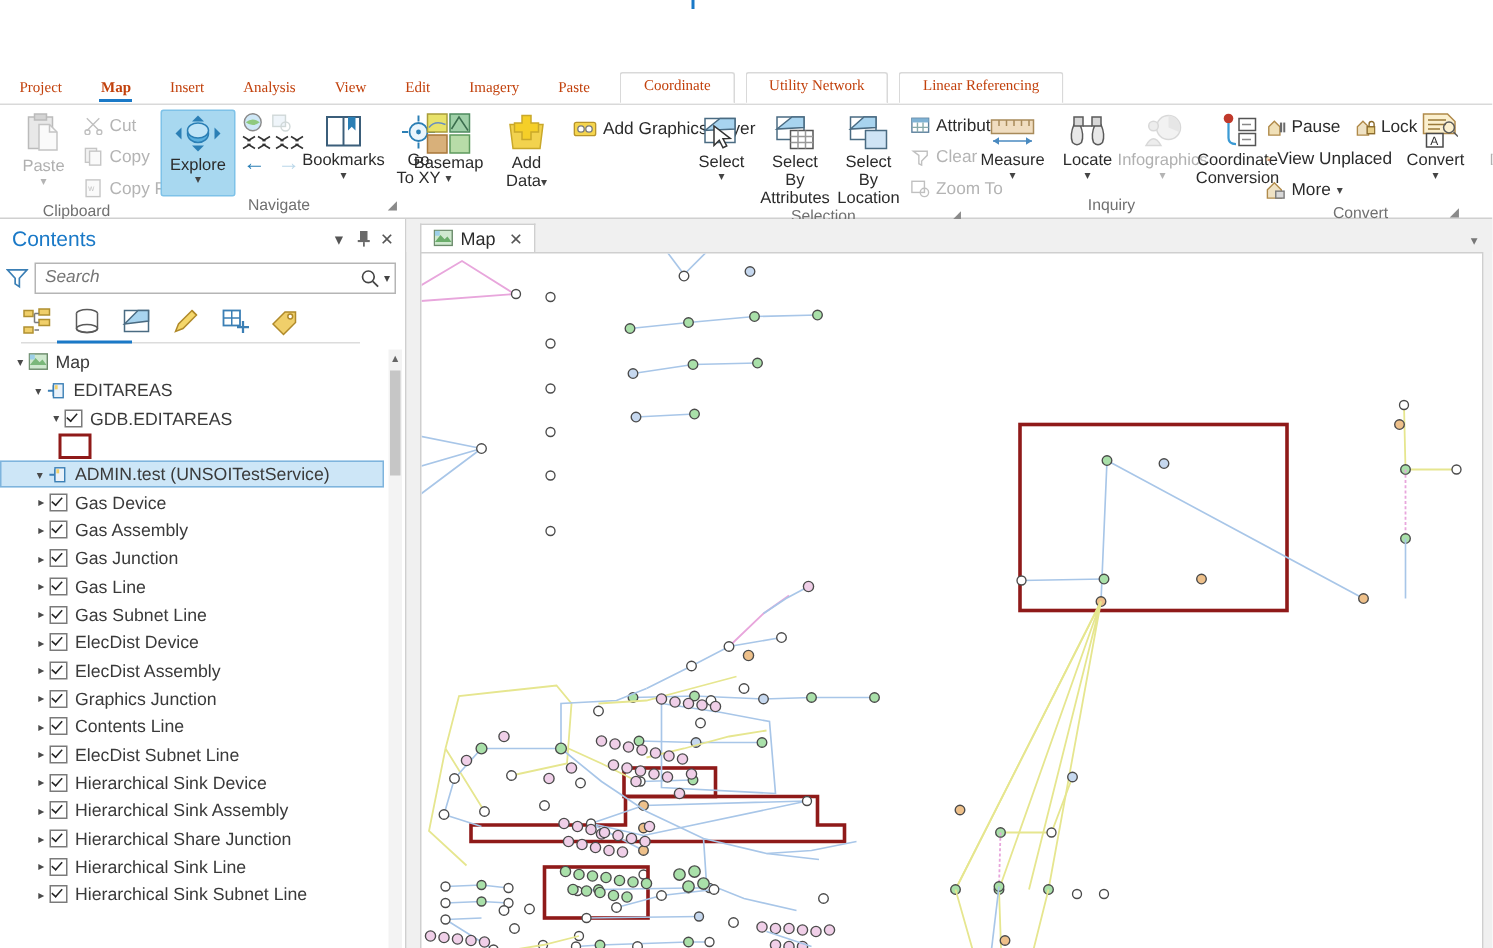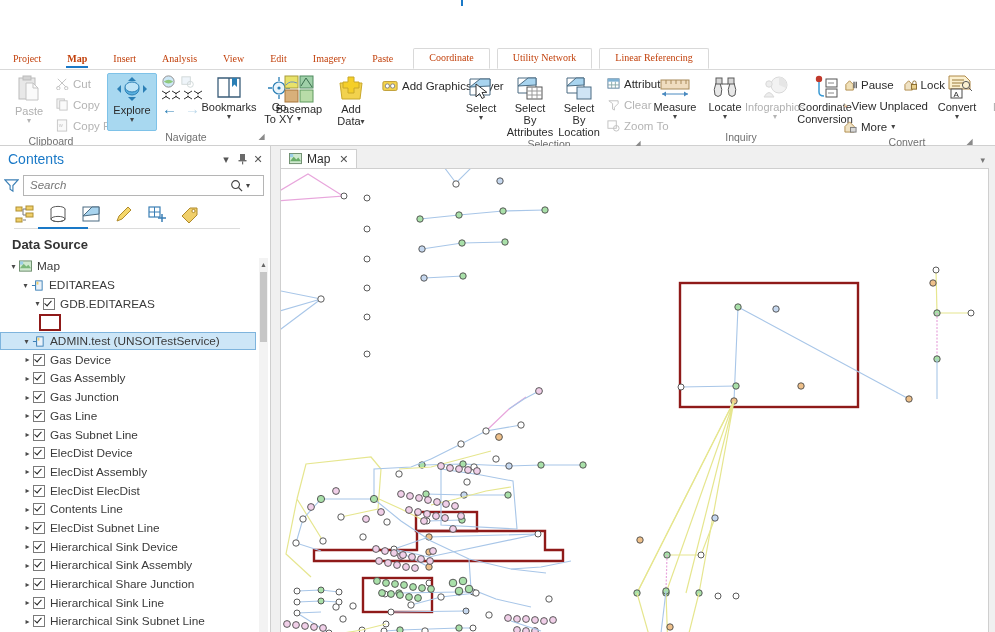--- a/index.html
+++ b/index.html
@@ -78,21 +78,21 @@
   #contents-head{
     height:26px;display:flex;align-items:center;padding:0 4px 0 8px;
     border-bottom:1px solid #ffffff;background:#ffffff;
   }
   #contents-head .title{color:#1a79c7;font-size:14px;flex:1;}
   #contents-head .hbtn{width:16px;height:16px;color:#555;font-size:11px;
     display:flex;align-items:center;justify-content:center;}
   #search-row{display:flex;align-items:center;height:24px;padding:0 6px 0 4px;gap:4px;}
   #search-box{
     flex:1;height:19px;border:1px solid #b5b5b5;background:#fff;display:flex;align-items:center;
-    padding:0 13px 0 6px;
+    padding:0 3px 0 6px;
   }
   #search-box input{
     border:0;outline:0;flex:1;font-family:"Liberation Sans",sans-serif;font-size:11.5px;
     font-style:italic;color:#8a8a8a;background:transparent;padding:0;
   }
   #tool-row{height:34px;display:flex;align-items:center;padding-left:14px;gap:11px;position:relative;}
   #tool-underline{position:absolute;left:14px;right:30px;bottom:2px;height:1px;background:#dcdcdc;}
   #tool-underline .on{position:absolute;left:24px;width:50px;height:2px;bottom:0;background:#1a79c7;}
   .ticon{width:22px;height:22px;display:flex;align-items:center;justify-content:center;}
 
@@ -554,21 +554,20 @@
         <svg width="20" height="19" viewBox="0 0 20 19">
           <path d="M2 11 l8 -8 l7 0 l0 7 l-8 8 z" fill="#f0cf6a" stroke="#b08a2a"></path>
           <circle cx="13.5" cy="6" r="1.6" fill="#fff" stroke="#b08a2a"></circle>
         </svg>
       </div>
       <div id="tool-underline">
         <div class="on"></div>
       </div>
     </div>
 
-    <div id="ds-label">Data Source</div>
 
     <div id="tree">
 
       <div class="trow">
         <span class="tw">▾</span>
         <svg class="lyricon" viewBox="0 0 14 14">
           <rect x="0.5" y="1" width="13" height="11" fill="#cfe9cf" stroke="#6a8a6a"></rect>
           <path d="M1 9 l4 -5 l3 3 l2 -2 l3 4 z" fill="#7ab87a"></path>
           <rect x="1" y="1.5" width="3.5" height="3.5" fill="#9ccfe8"></rect>
         </svg>
@@ -636,21 +635,21 @@
         <span>ElecDist Device</span>
       </div>
       <div class="trow" style="padding-left:22px;">
         <span class="tw">▸</span>
         <span class="chk"></span>
         <span>ElecDist Assembly</span>
       </div>
       <div class="trow" style="padding-left:22px;">
         <span class="tw">▸</span>
         <span class="chk"></span>
-        <span>ElecDist ElecDist</span>
+        <span>Graphics Junction</span>
       </div>
       <div class="trow" style="padding-left:22px;">
         <span class="tw">▸</span>
         <span class="chk"></span>
         <span>Contents Line</span>
       </div>
       <div class="trow" style="padding-left:22px;">
         <span class="tw">▸</span>
         <span class="chk"></span>
         <span>ElecDist Subnet Line</span>

